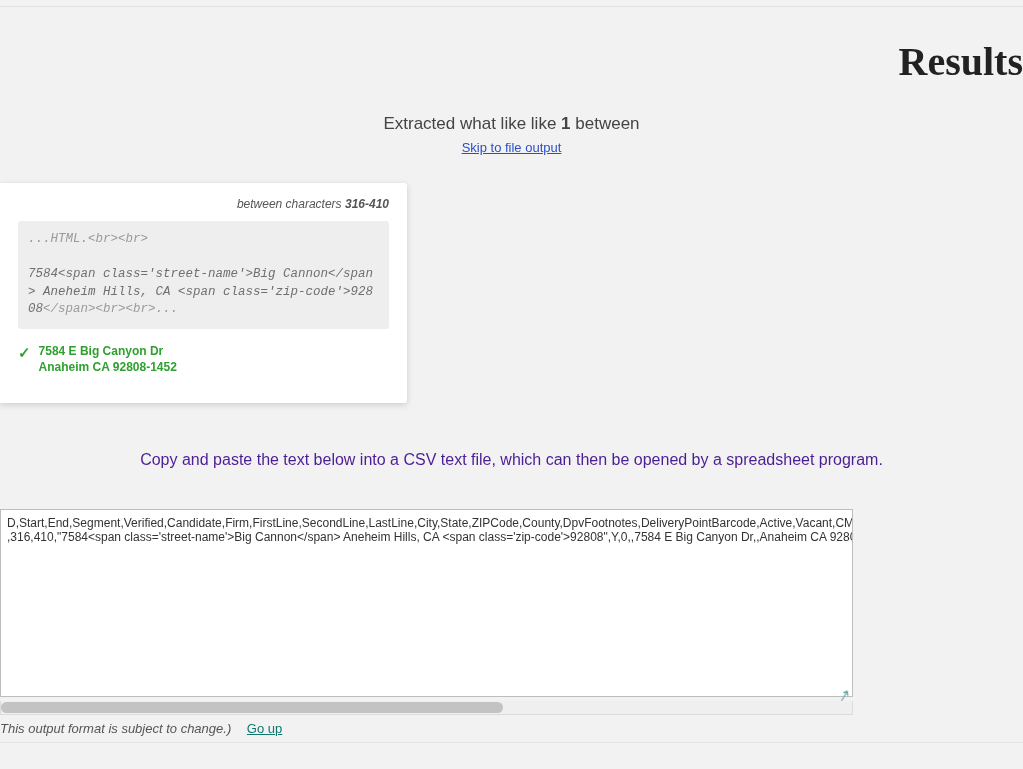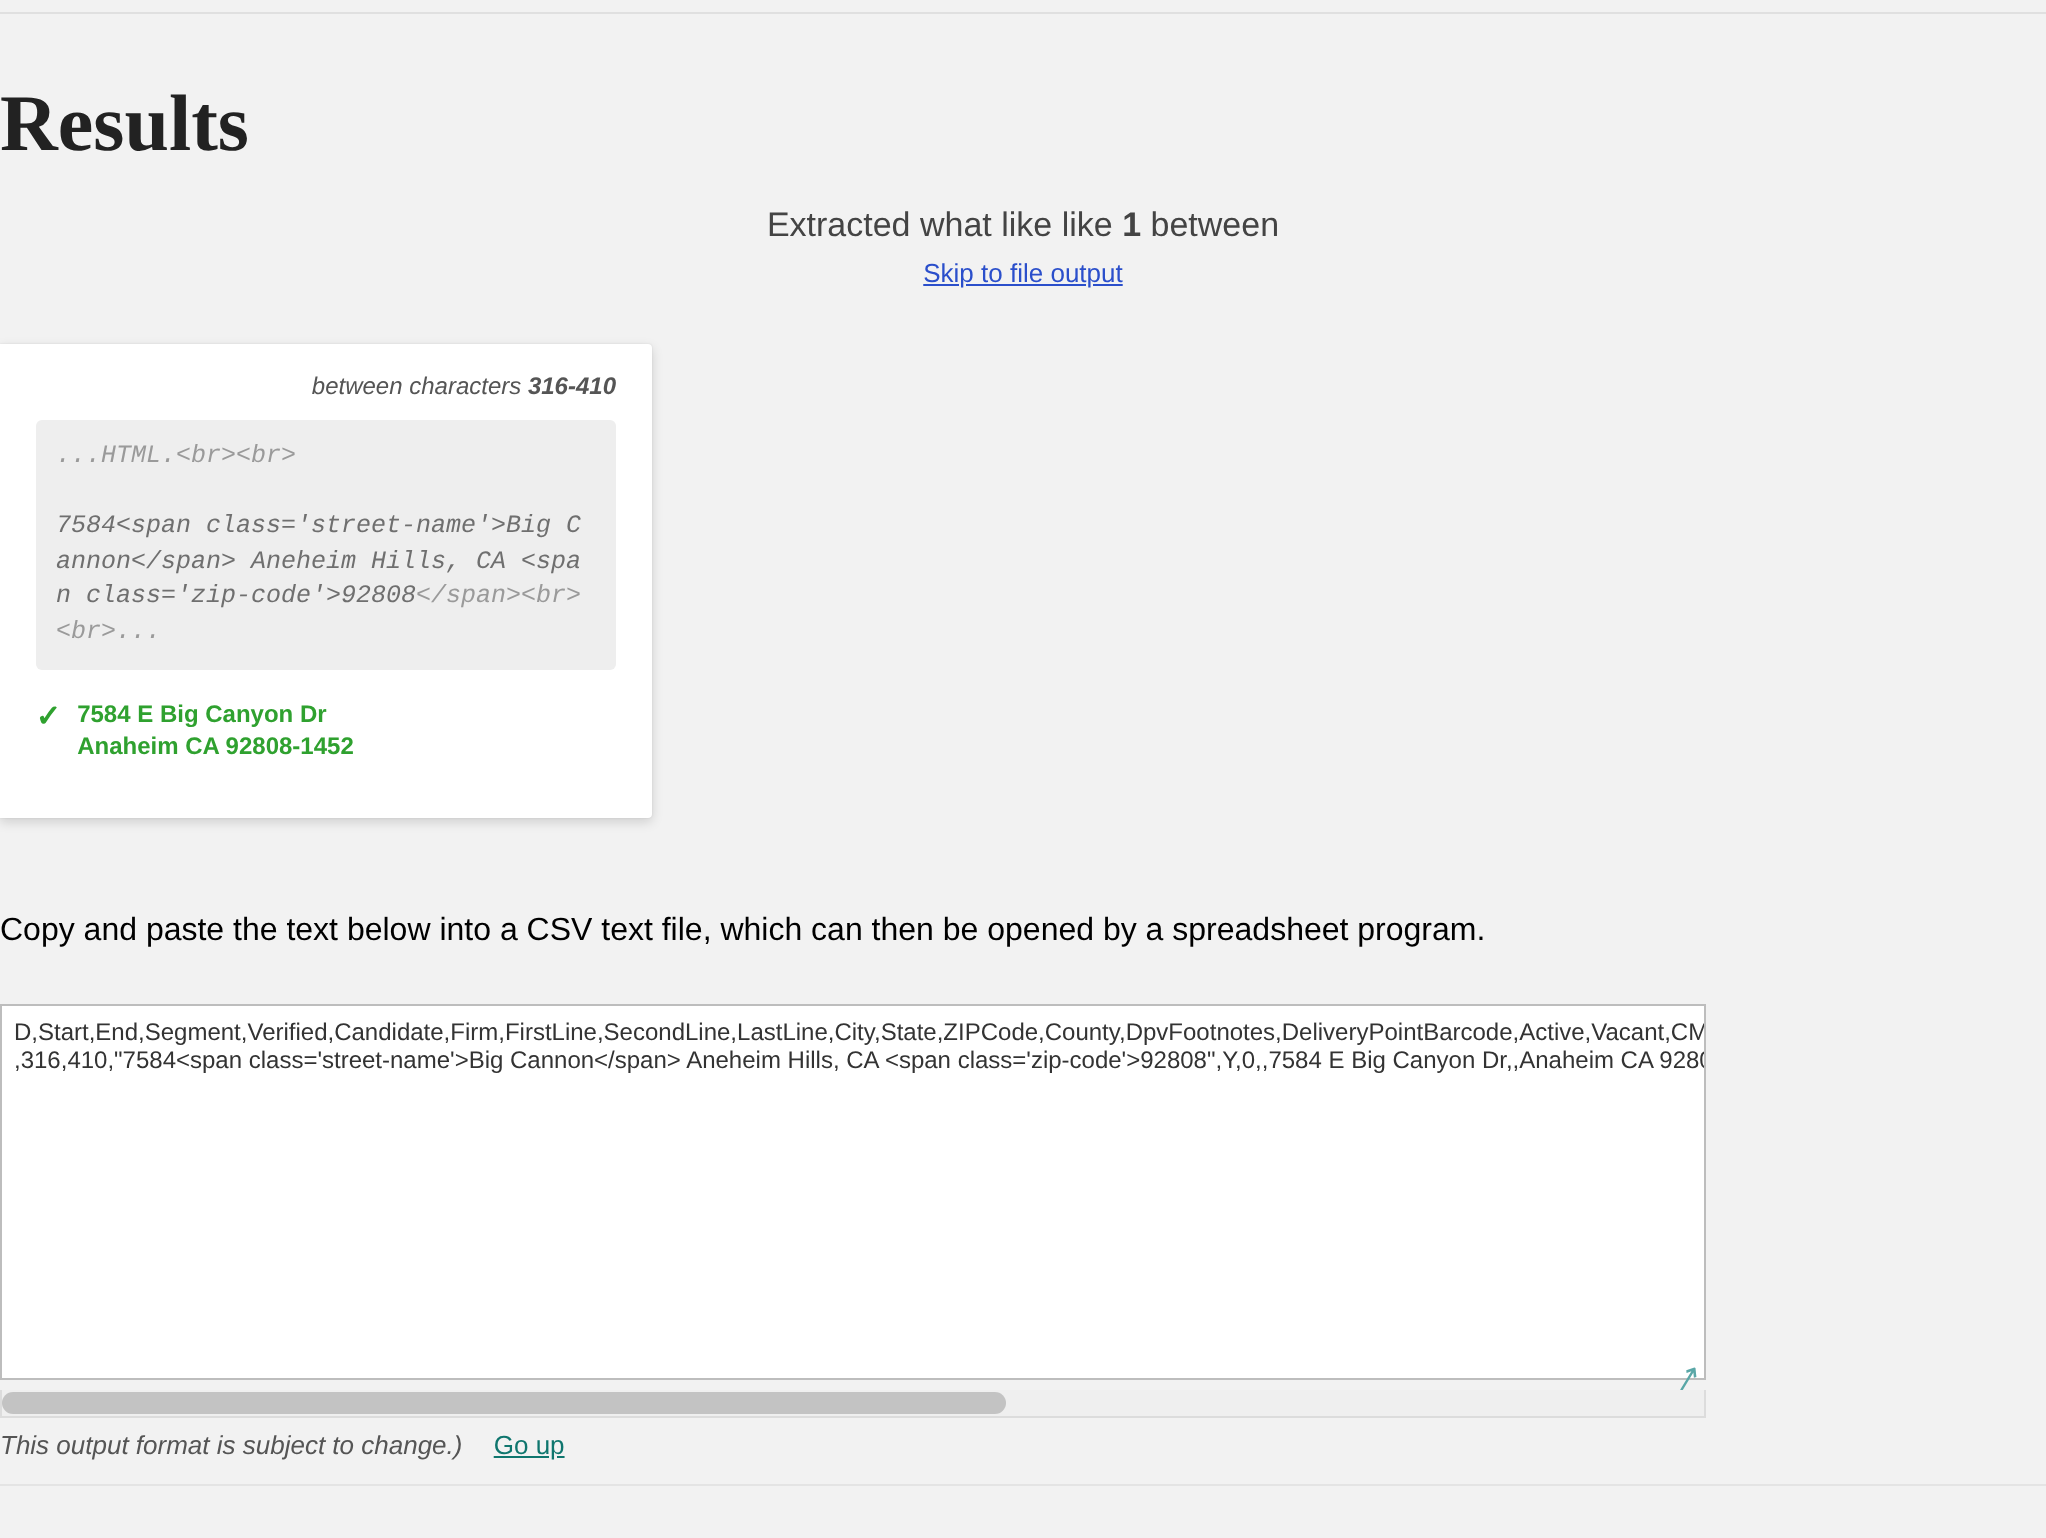--- a/index.html
+++ b/index.html
@@ -9,46 +9,46 @@
       color: #333;
       width: 1023px;
       height: 769px;
       overflow: hidden;
       position: relative;
     }
     .page {
       padding-top: 38px;
     }
     .results-title {
-      text-align: left;
+      text-align: right;
       font-family: Georgia, "Times New Roman", serif;
       font-size: 40px;
       font-weight: 700;
       color: #222;
-      margin-bottom: 18px;
+      margin-bottom: 29px;
     }
     .subtitle {
       text-align: center;
       font-size: 17px;
       color: #444;
       margin-bottom: 6px;
     }
     .subtitle b { font-weight: 700; }
     .skip-link {
       display: block;
       text-align: center;
       font-size: 13px;
       color: #2b4fcb;
       text-decoration: underline;
       margin-bottom: 28px;
     }
 
     .card {
       background: #fff;
-      width: 326px;
+      width: 407px;
       min-height: 210px;
       border-radius: 0 2px 2px 0;
       box-shadow: 0 2px 6px rgba(0,0,0,0.15), 0 0 1px rgba(0,0,0,0.1);
       padding: 14px 18px 28px 18px;
       margin-bottom: 48px;
       position: relative;
       left: 0;
     }
     .char-range {
       text-align: right;
@@ -96,24 +96,24 @@
       text-align: center;
       font-family: "Arial Narrow", "Helvetica Neue", Arial, sans-serif;
       font-stretch: condensed;
       font-weight: 700;
       font-size: 24px;
       color: #222;
       letter-spacing: 0.2px;
       margin-bottom: 10px;
     }
     .bulk-desc {
-      text-align: left;
+      text-align: center;
       font-size: 16px;
-      color: #000000;
-      margin-bottom: 27px;
+      color: #4c1d95;
+      margin-bottom: 40px;
     }
     .output-wrap {
       margin-left: 0;
       margin-right: 170px;
       position: relative;
     }
     textarea.output-box {
       width: 100%;
       height: 188px;
       resize: none;

